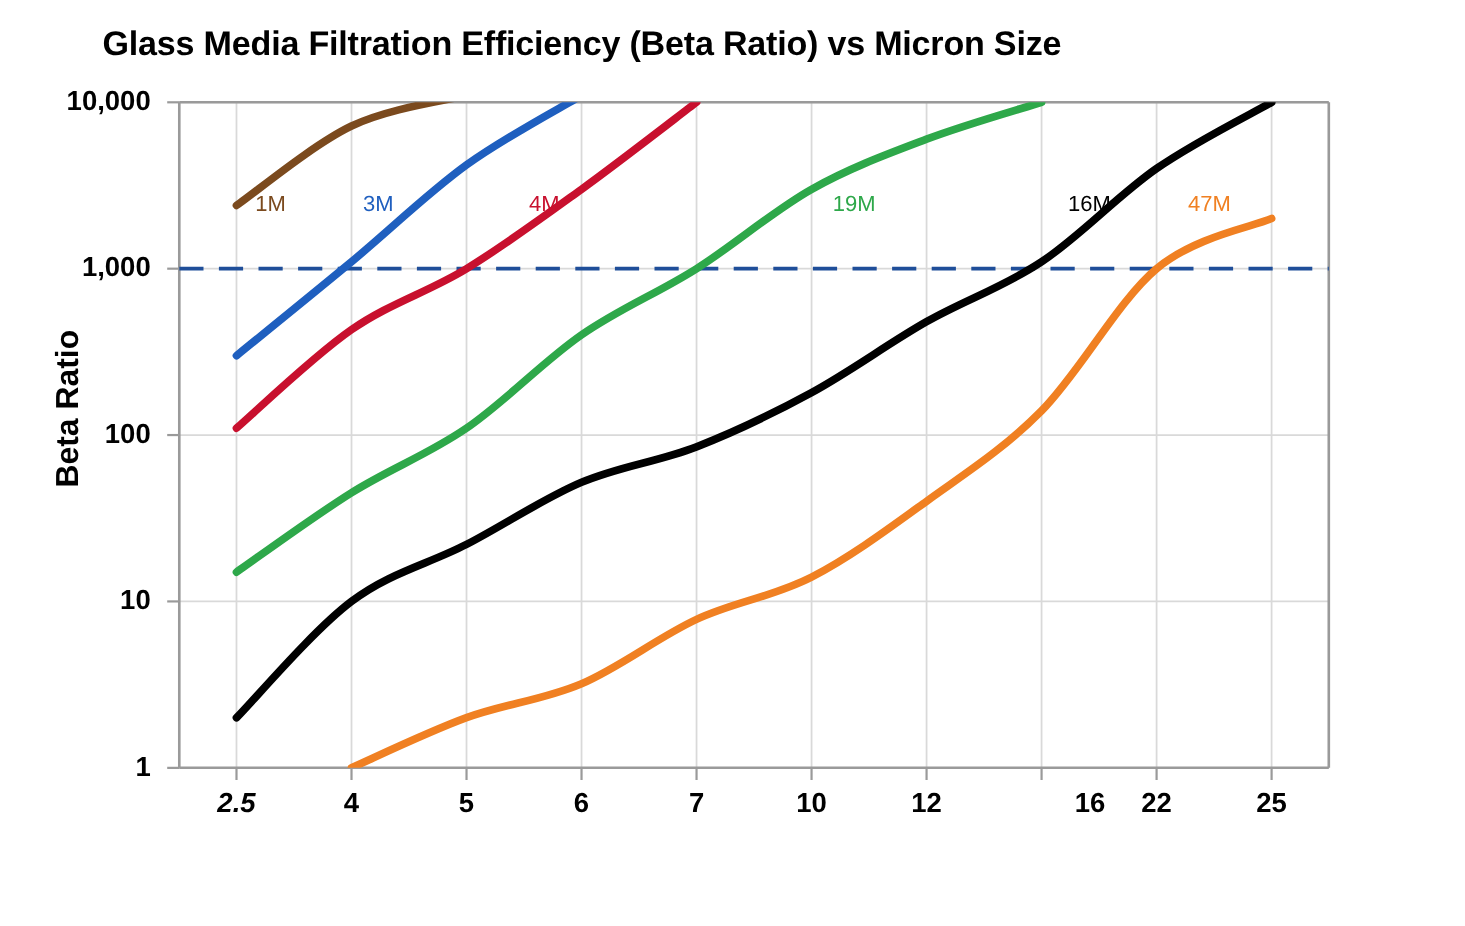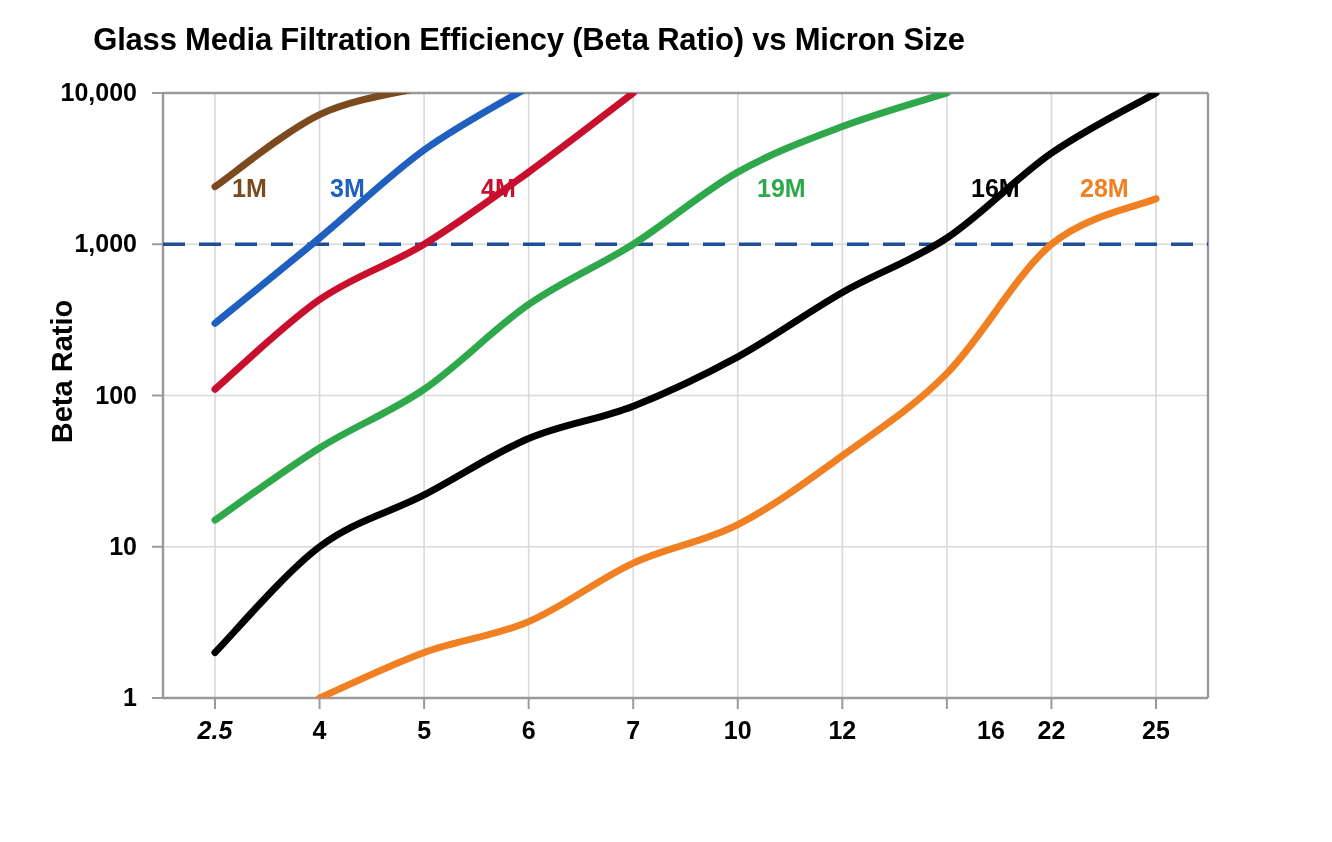--- a/index.html
+++ b/index.html
@@ -44,21 +44,21 @@
   #xlabel{
     position:absolute;left:163px;top:752px;width:1045px;
     text-align:center;
     font-size:30px;font-weight:bold;color:#000;
     white-space:nowrap;
   }
   #xlabel .sub{font-size:17px;vertical-align:-0.42em;font-weight:bold;}
 
   .series-label{
     position:absolute;
-    font-size:25px;font-weight:bold;
+    font-size:20px;font-weight:normal;
     white-space:nowrap;line-height:1;
   }
 </style>
 </head>
 <body>
 
 <div id="root">
 
   <div id="chart-title">Glass Media Filtration Efficiency (Beta Ratio) vs Micron Size</div>
 
@@ -139,19 +139,19 @@
       <div class="xtick" style="left: 946px; top: 718px;">16</div>
       <div class="xtick" style="left: 1006.44px; top: 718px;">22</div>
       <div class="xtick" style="left: 1111px; top: 718px;">25</div>
     </div>
   <div id="series-labels">
       <div class="series-label" style="left: 232px; top: 176px; color: rgb(123, 74, 30);">1M</div>
       <div class="series-label" style="left: 330px; top: 176px; color: rgb(31, 95, 191);">3M</div>
       <div class="series-label" style="left: 481px; top: 176px; color: rgb(200, 16, 46);">4M</div>
       <div class="series-label" style="left: 757px; top: 176px; color: rgb(46, 168, 74);">19M</div>
       <div class="series-label" style="left: 955px; top: 176px; color: rgb(0, 0, 0); margin-left: 16px;">16M</div>
-      <div class="series-label" style="left: 1080px; top: 176px; color: rgb(240, 128, 34);">28M</div>
+      <div class="series-label" style="left: 1080px; top: 176px; color: rgb(240, 128, 34);">47M</div>
     </div>
 
   <div id="ylabel">Beta Ratio</div>
 
 
 </div>
 
 </body></html>

